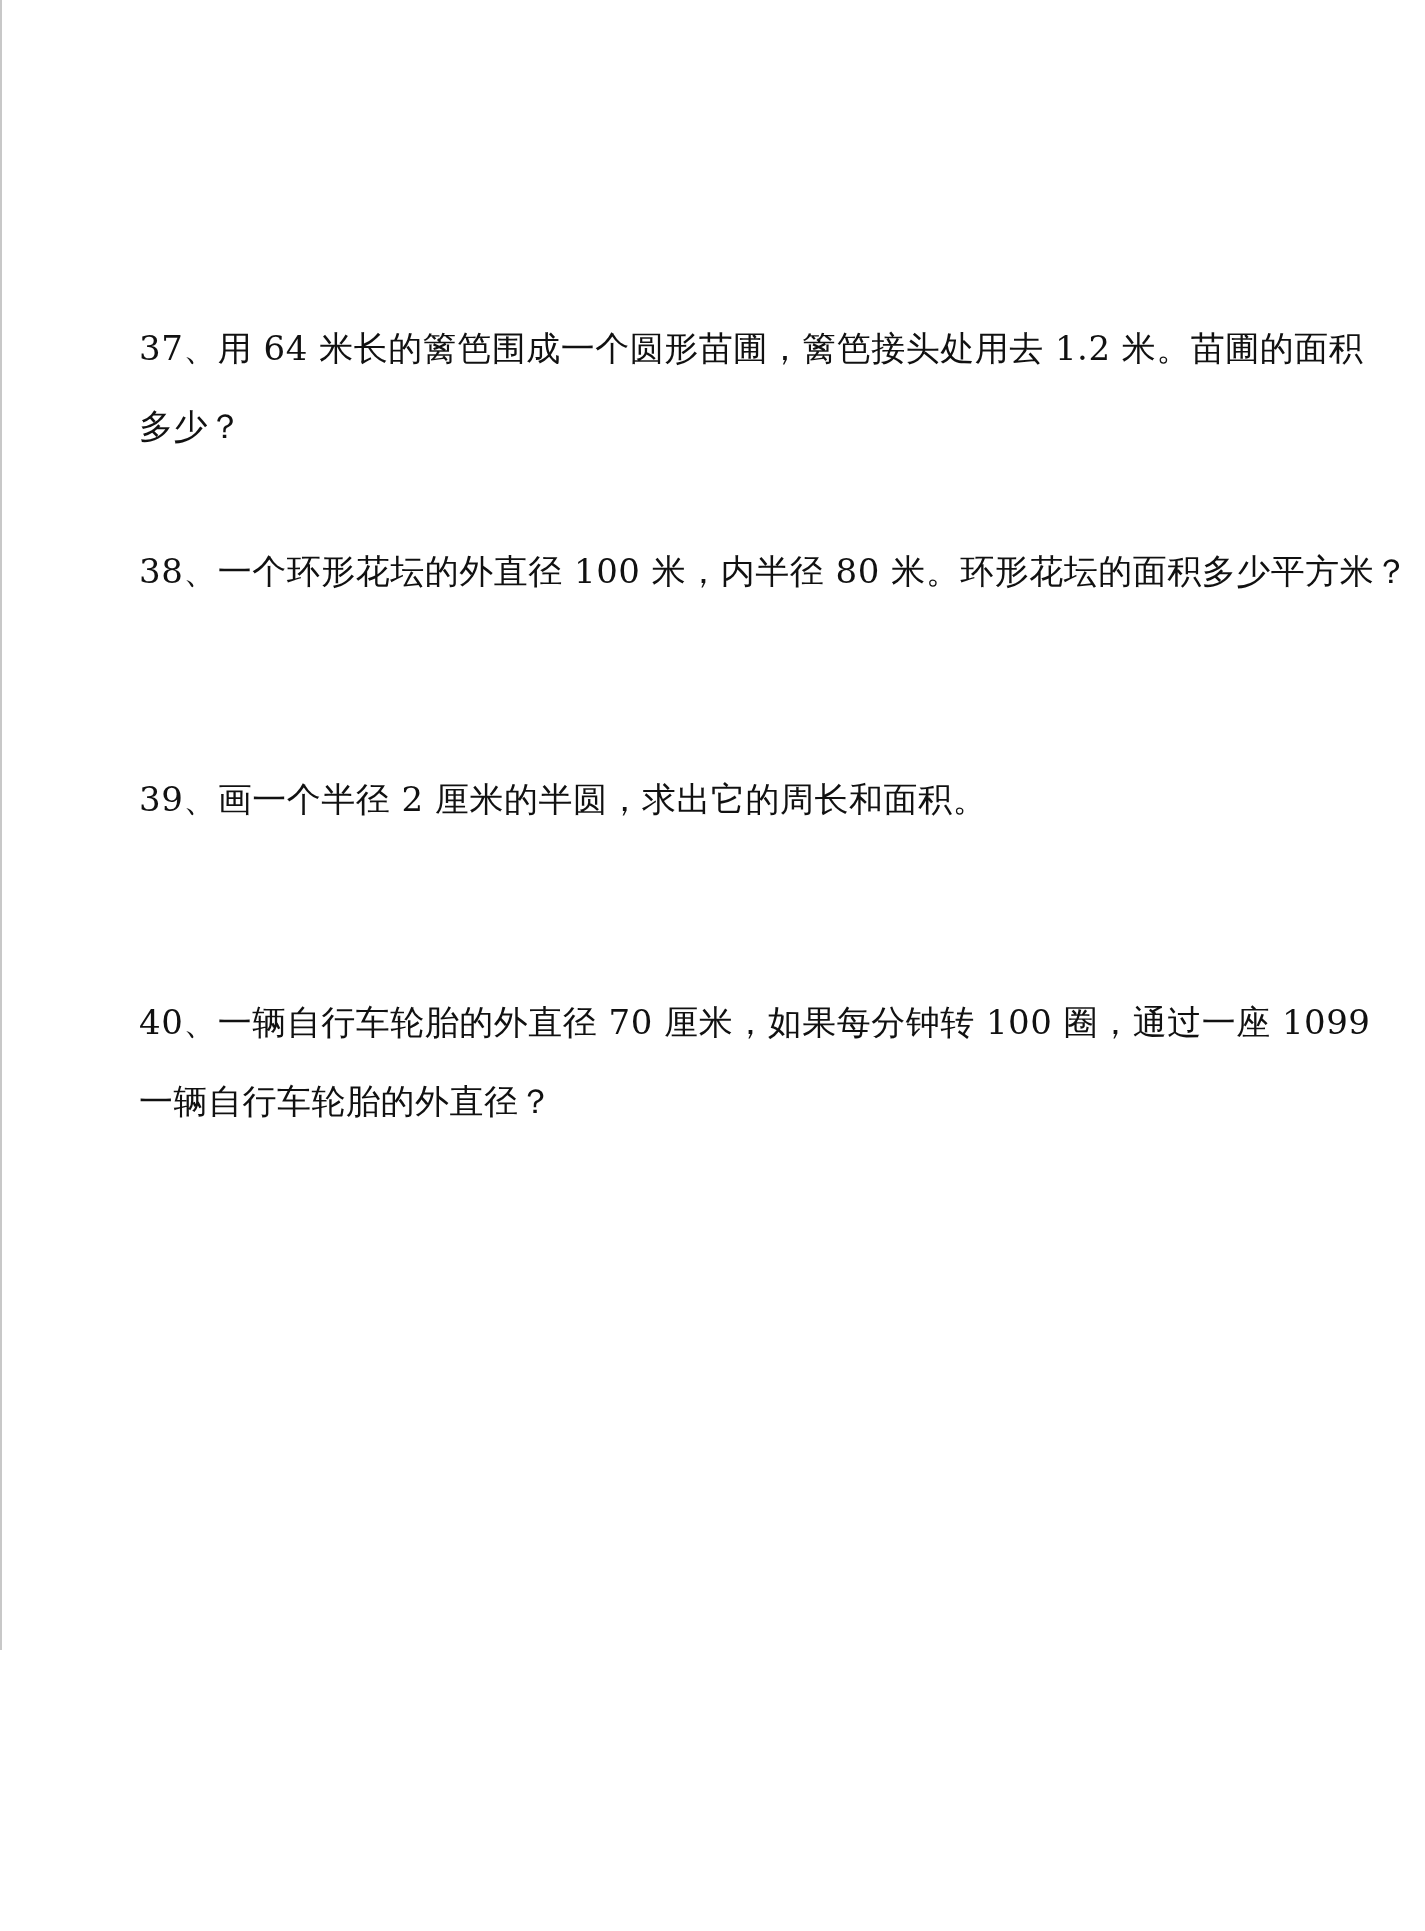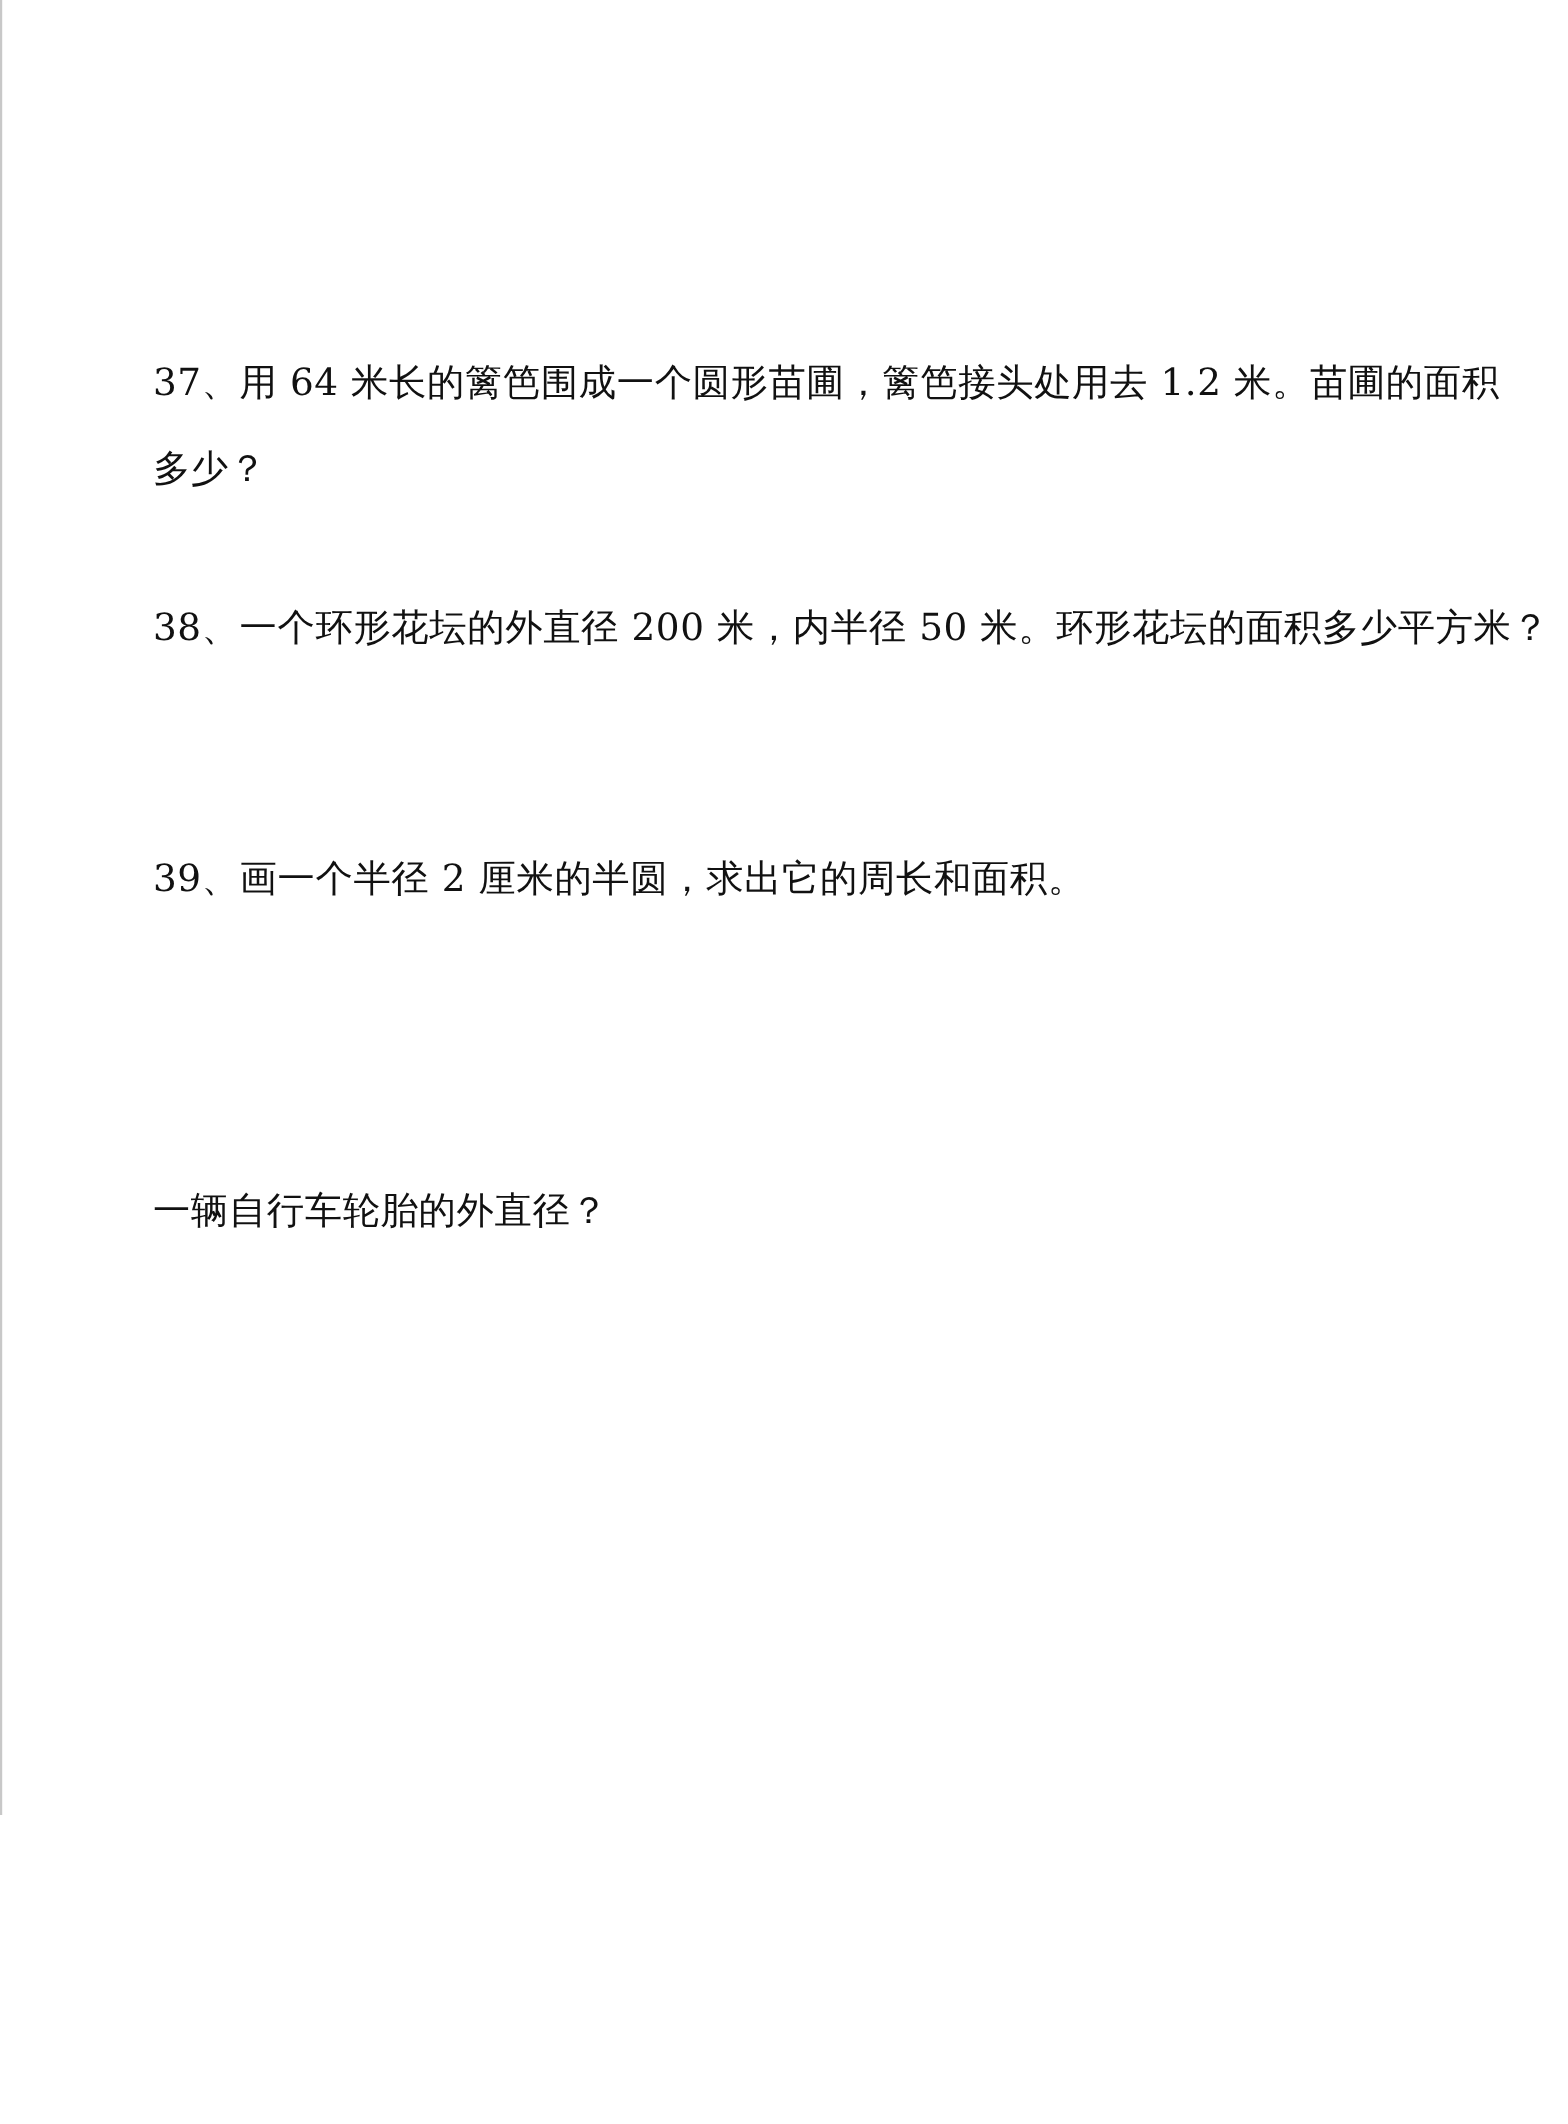--- a/index.html
+++ b/index.html
@@ -7,19 +7,20 @@
   .page { position:absolute; left:0; top:0; width:1425px; height:1650px; background:#fff; border-left:2px solid #c8c8c8; box-sizing:border-box; }
   .line { position:absolute; left:137px; font-family:"DejaVu Serif", "Liberation Serif", serif; font-size:34px; color:#111; white-space:nowrap; line-height:40px; letter-spacing:0.5px; }
 </style>
 </head>
 <body>
 
 <div class="page">
   <div class="line" style="top:328px;">37、用 64 米长的篱笆围成一个圆形苗圃，篱笆接头处用去 1.2 米。苗圃的面积</div>
   <div class="line" style="top:406px;">多少？</div>
 
-  <div class="line" style="top:551px;">38、一个环形花坛的外直径 200 米，内半径 50 米。环形花坛的面积多少平方米？</div>
+  <div class="line" style="top:551px;">38、一个环形花坛的外直径 100 米，内半径 80 米。环形花坛的面积多少平方米？</div>
 
   <div class="line" style="top:779px;">39、画一个半径 2 厘米的半圆，求出它的周长和面积。</div>
 
+  <div class="line" style="top:1002px;">40、一辆自行车轮胎的外直径 70 厘米，如果每分钟转 100 圈，通过一座 1099</div>
   <div class="line" style="top:1081px;">一辆自行车轮胎的外直径？</div>
 
 </div>
 
 </body></html>

